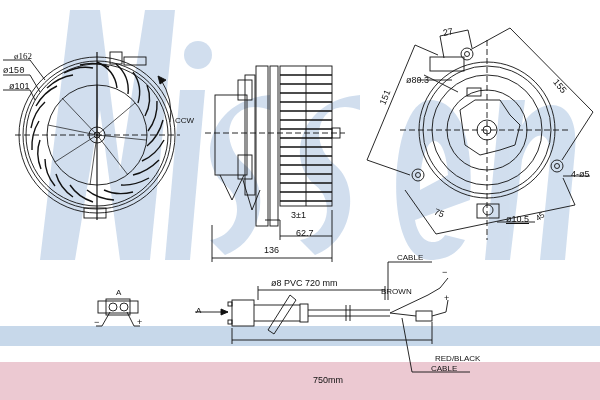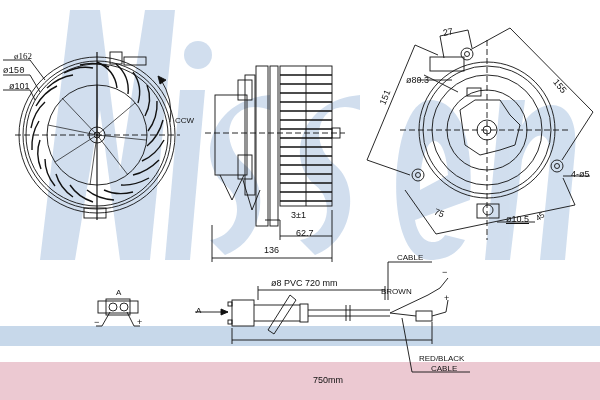--- a/index.html
+++ b/index.html
@@ -236,15 +236,15 @@
   <span class="lbl" style="left:94px;top:318px;">−</span>
   <span class="lbl" style="left:137px;top:318px;">+</span>
 
   <span class="lbl sm" style="left:196px;top:307px;">A</span>
   <span class="lbl" style="left:271px;top:279px;">ø8  PVC  720  mm</span>
   <span class="lbl" style="left:313px;top:333px;margin-top:43px;">750mm</span>
   <span class="lbl sm" style="left:381px;top:244px;margin-top:44px;">BROWN</span>
   <span class="lbl sm" style="left:397px;top:254px;">CABLE</span>
   <span class="lbl" style="left:442px;top:268px;">−</span>
   <span class="lbl" style="left:444px;top:294px;">+</span>
-  <span class="lbl sm" style="left:419px;top:355px;">RED/BLACK</span>
+  <span class="lbl sm" style="left:435px;top:355px;">RED/BLACK</span>
   <span class="lbl sm" style="left:431px;top:365px;">CABLE</span>
 </div>
 
 </body></html>

